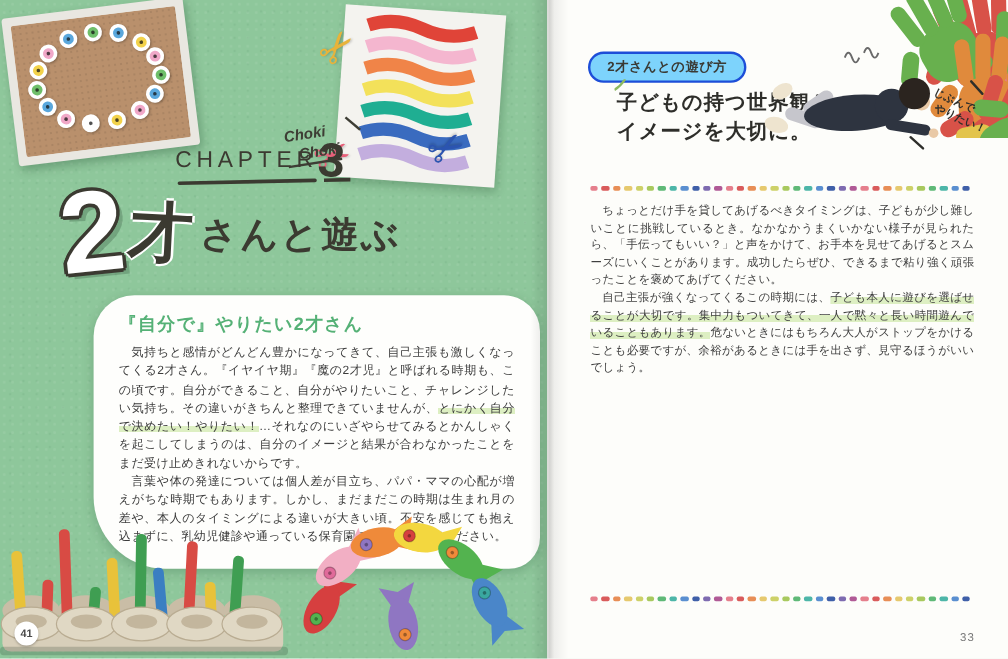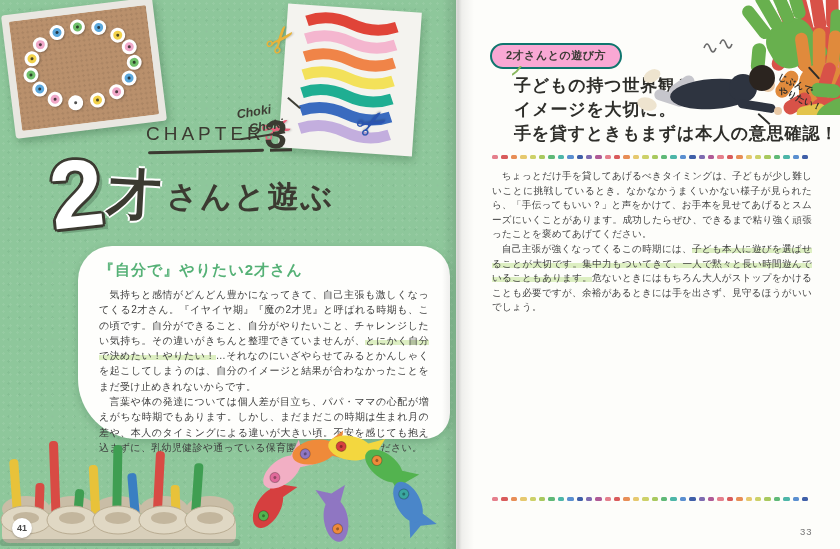--- a/index.html
+++ b/index.html
@@ -49,43 +49,43 @@
 
   
   .main-title { position:absolute; left:50px; top:146px; white-space:nowrap; color:#3b3a31; }
   .t-num { display:inline-block; font-size:96px; font-weight:bold; color:#fff; transform:rotate(-6deg); line-height:1;
     text-shadow:3px 0 #3b3a31,-3px 0 #3b3a31,0 3px #3b3a31,0 -3px #3b3a31,2px 2px #3b3a31,-2px -2px #3b3a31,2px -2px #3b3a31,-2px 2px #3b3a31, 5px 5px 0 rgba(30,60,40,.25); }
   .t-sai { display:inline-block; font-size:54px; font-weight:bold; transform:rotate(3deg); vertical-align:14px; margin-left:4px;
     text-shadow:2px 0 #fff,-2px 0 #fff,0 2px #fff,0 -2px #fff; }
   .t-rest { display:inline-block; font-size:31px; font-weight:bold; vertical-align:20px; margin-left:5px; letter-spacing:2px; }
 
   
-  .white-box { position:absolute; left:78px; top:246px; width:372px; height:193px; background:#fefefc;
+  .white-box { position:absolute; left:78px; top:246px; width:372px; height:228px; background:#fefefc;
     border-radius:34px 30px 26px 60px; box-shadow:0 3px 9px rgba(0,50,20,.18); padding:15px 21px 12px; }
   .white-box h3 { font-size:15px; font-weight:bold; color:#55b176; letter-spacing:1px; margin-bottom:7px; }
   .white-box p { font-size:10px; line-height:15.3px; color:#3c3c3c; text-align:justify; letter-spacing:.3px; }
   .hl { background:linear-gradient(transparent 42%, #ddefc2 42%, #ddefc2 94%, transparent 94%); }
 
   
   .egg-carton { position:absolute; left:0px; top:421px; }
   
   .fish-art { position:absolute; left:238px; top:426px; }
 
   .pageno-left { position:absolute; left:12px; top:518px; width:20px; height:20px; border-radius:50%;
     background:#fff; color:#4a4a4a; font-size:9px; font-weight:bold; display:flex; align-items:center; justify-content:center;
     box-shadow:0 1px 2px rgba(0,0,0,.25); }
 
   
   .gutter { position:absolute; left:442px; top:0; width:32px; height:549px;
     background:linear-gradient(90deg, rgba(0,0,0,0) 0%, rgba(0,0,0,.10) 42%, rgba(0,0,0,.16) 50%, rgba(0,0,0,.06) 62%, rgba(0,0,0,0) 100%); pointer-events:none; }
 
   
   .page-right { position:absolute; left:456px; top:0; width:384px; height:549px; background:#fdfdfa; }
-  .badge { position:absolute; left:34px; top:43px; padding:3px 14px 4px; background:#f9a8d4;
-    border:2px solid #0f766e; border-radius:14px; font-size:11px; font-weight:bold; color:#3a3a34; letter-spacing:.5px; }
+  .badge { position:absolute; left:34px; top:43px; padding:3px 14px 4px; background:#7dd3fc;
+    border:2px solid #1d4ed8; border-radius:14px; font-size:11px; font-weight:bold; color:#3a3a34; letter-spacing:.5px; }
   .badge-tail { position:absolute; left:56px; top:66px; }
   .headline { position:absolute; left:34px; top:74px; font-size:17px; font-weight:bold; color:#2e2e2a;
     line-height:24px; letter-spacing:.8px;margin-left:24px; }
   .hands-svg { position:absolute; left:234px; top:0; }
   .child-svg { position:absolute; left:162px; top:52px; }
   .squiggle { position:absolute; left:246px; top:36px; }
   .speech { position:absolute; left:318px; top:80px; transform:rotate(24deg); font-size:9px; font-weight:bold; color:#2e2e2a; line-height:1.35; white-space:nowrap; }
   .speech span { display:block; }
   .speech span:last-child { padding-left:6px; }
   .stroke { position:absolute; background:#2e2e2a; height:2px; border-radius:1px; }
@@ -255,21 +255,20 @@
   <div class="page-right">
 
     <div class="badge"><span>2才さんとの遊び方</span></div>
     <svg class="badge-tail" width="12" height="10">
         <path d="M9 0 Q5 6 0 9" stroke="#8bb95f" stroke-width="2" fill="none"></path>
       </svg>
 
     <h1 class="headline">
       <span>子どもの持つ世界観と</span><br>
       <span>イメージを大切に。</span><br>
-      <span>手を貸すときもまずは本人の意思確認！</span>
     </h1>
 
     <svg class="hands-svg" id="handsvg" width="150" height="115" viewBox="0 0 150 115">
       <symbol id="hand" viewBox="0 0 40 44">
         <rect x="10" y="16" width="21" height="20" rx="8"></rect>
         <rect x="9" y="2" width="5.5" height="17" rx="2.7" transform="rotate(-8 12 10)"></rect>
         <rect x="16" y="0" width="5.5" height="18" rx="2.7"></rect>
         <rect x="22.5" y="1" width="5.5" height="17" rx="2.7" transform="rotate(6 25 9)"></rect>
         <rect x="28.5" y="4" width="5.5" height="15" rx="2.7" transform="rotate(14 31 11)"></rect>
         <rect x="2" y="18" width="6" height="13" rx="3" transform="rotate(35 5 24)"></rect>

